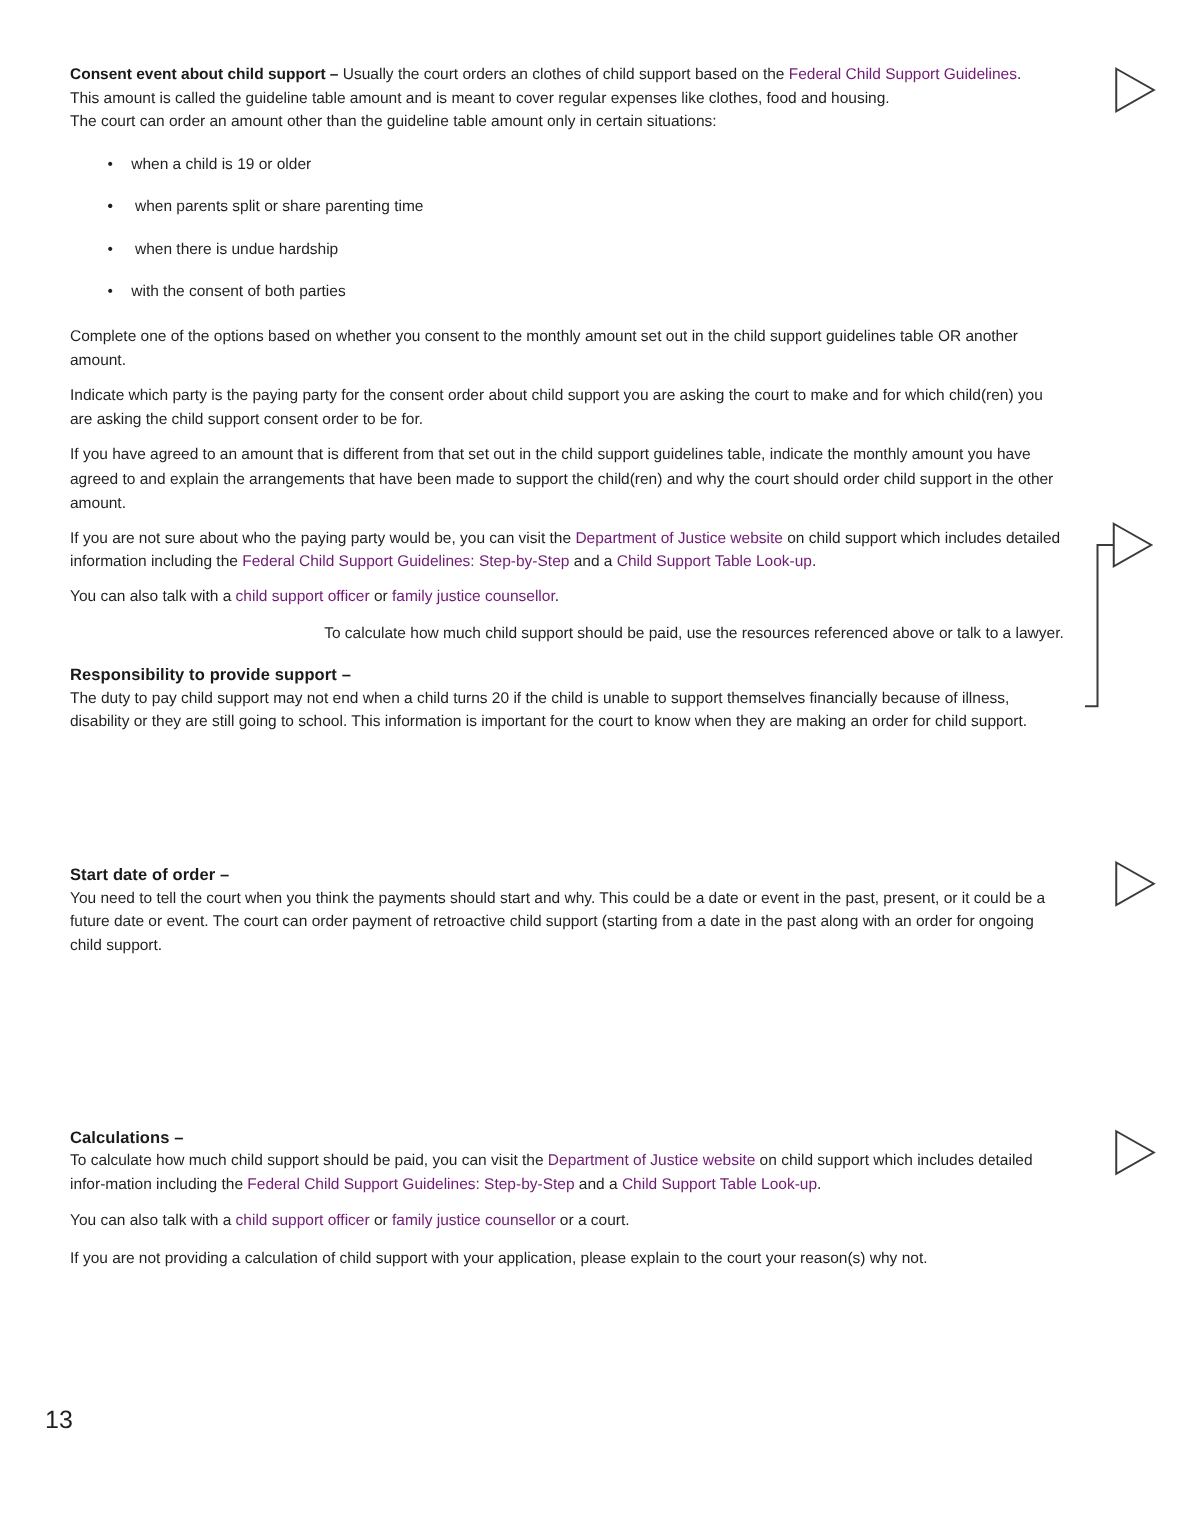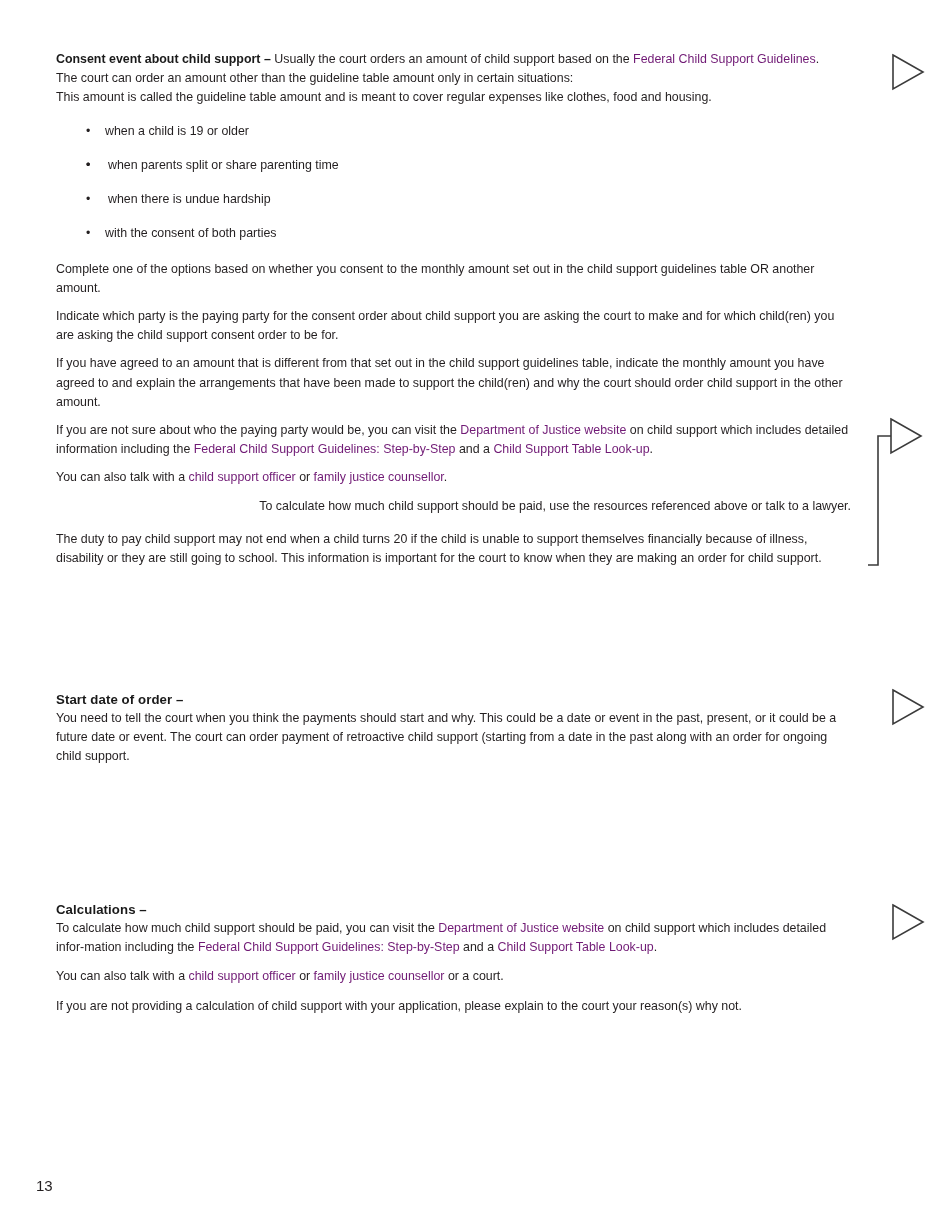--- a/index.html
+++ b/index.html
@@ -82,38 +82,38 @@
   .tri-marker svg { display: block; }
 
   .bracket-marker {
     position: absolute;
   }
   .bracket-marker svg { display: block; }
 
   .page-number {
     position: absolute;
     left: 36px;
-    top: 1177px;
-    font-size: 15px;
+    top: 1127px;
+    font-size: 20px;
     color: #231f20;
     line-height: 18px;
   }
 </style>
 </head>
 <body>
 
 <div id="page">
 
   <div class="block" style="top:50px;">
 
-    <p class="para tight"><span class="lead-bold">Consent event about child support –</span><span> Usually the court orders an amount of child support based on the </span><span class="doclink">Federal Child Support Guidelines</span><span>.</span></p>
+    <p class="para tight"><span class="lead-bold">Consent event about child support –</span><span> Usually the court orders an clothes of child support based on the </span><span class="doclink">Federal Child Support Guidelines</span><span>.</span></p>
+
+    <p class="para tight">This amount is called the guideline table amount and is meant to cover regular expenses like clothes, food and housing.</p>
 
     <p class="para tight">The court can order an amount other than the guideline table amount only in certain situations:</p>
-
-    <p class="para tight">This amount is called the guideline table amount and is meant to cover regular expenses like clothes, food and housing.</p>
 
     <ul class="bullets">
       <li><span class="bullet-dot">•</span><span>when a child is 19 or older</span></li>
       <li><span class="bullet-dot">•</span></li>
       <li class="extra-indent"><span class="bullet-dot">•</span><span>when parents split or share parenting time</span></li>
       <li class="extra-indent"><span class="bullet-dot">•</span><span>when there is undue hardship</span></li>
       <li><span class="bullet-dot">•</span><span>with the consent of both parties</span></li>
     </ul>
 
     <p class="para" style="margin-top:17px;">Complete one of the options based on whether you consent to the monthly amount set out in the child support guidelines table OR another amount.</p>
@@ -123,20 +123,21 @@
     <p class="para" style="margin-top:9px;">If you have agreed to an amount that is different from that set out in the child support guidelines table, indicate the monthly amount you have agreed to and explain the arrangements that have been made to support the child(ren) and why the court should order child support in the other amount.</p>
 
     <p class="para" style="margin-top:9px;"><span>If you are not sure about who the paying party would be, you can visit the </span><span class="doclink">Department of Justice website</span><span> on child support which includes detailed information including the </span><span class="doclink">Federal Child Support Guidelines: Step-by-Step</span><span> and a </span><span class="doclink">Child Support Table Look-up</span><span>.</span></p>
 
     <p class="para" style="margin-top:9px;"><span>You can also talk with a </span><span class="doclink">child support officer</span><span> or </span><span class="doclink">family justice counsellor</span><span>.</span></p>
 
     <p class="para" style="margin-top:9px;text-align:right;">To calculate how much child support should be paid, use the resources referenced above or talk to a lawyer.</p>
   </div>
 
   <div class="block" style="top:530px;">
+    <p class="section-head">Responsibility to provide support –</p>
     <p class="para tight">The duty to pay child support may not end when a child turns 20 if the child is unable to support themselves financially because of illness, disability or they are still going to school. This information is important for the court to know when they are making an order for child support.</p>
   </div>
 
   <div class="block" style="top:690px;">
     <p class="section-head">Start date of order –</p>
     <p class="para tight">You need to tell the court when you think the payments should start and why. This could be a date or event in the past, present, or it could be a future date or event. The court can order payment of retroactive child support (starting from a date in the past along with an order for ongoing child support.</p>
   </div>
 
   <div class="block" style="top:900px;">
     <p class="section-head">Calculations –</p>

